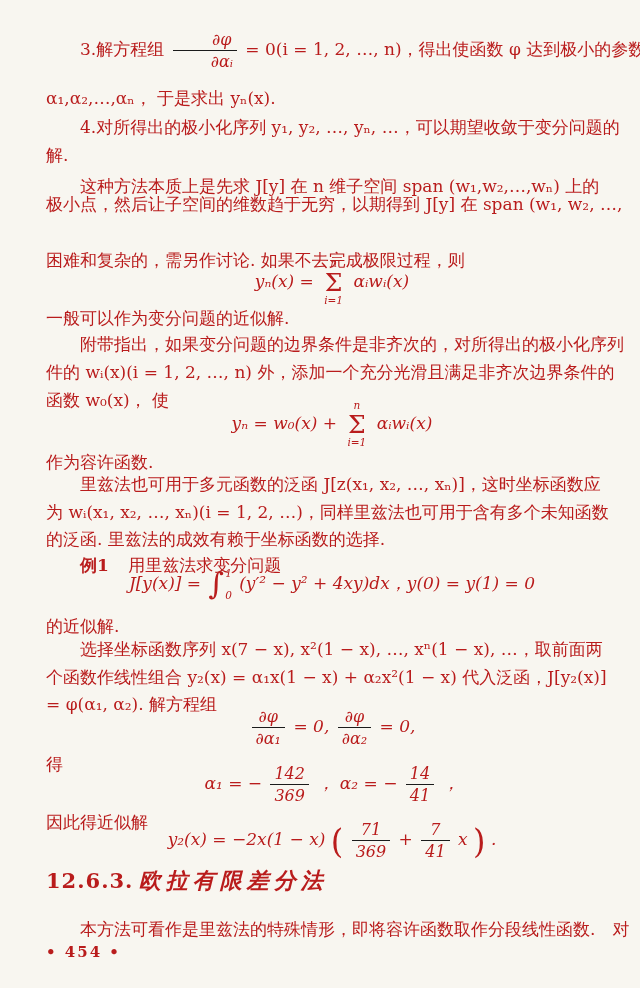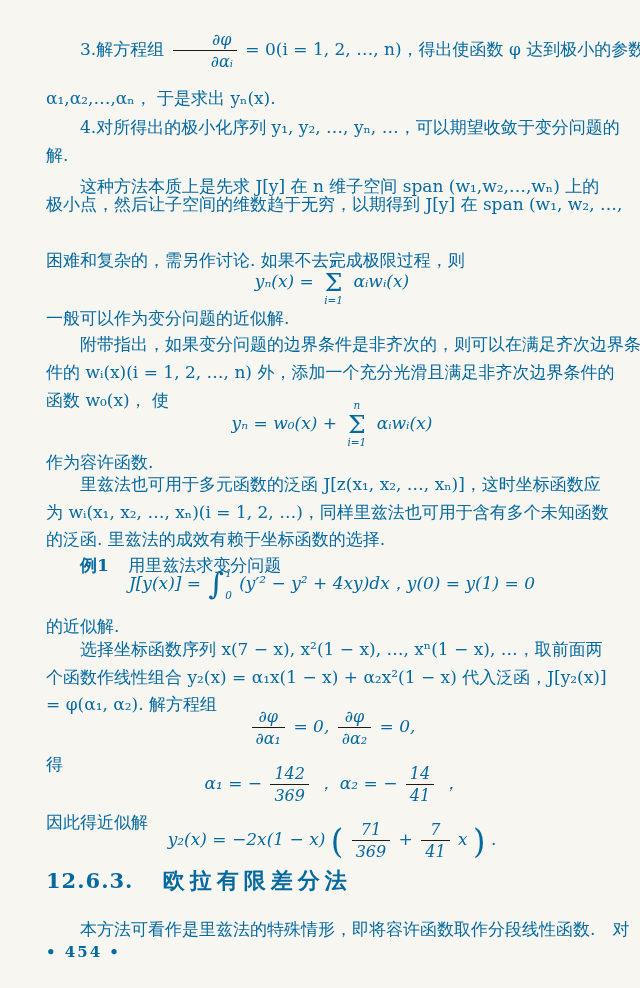--- a/index.html
+++ b/index.html
@@ -1,19 +1,19 @@
 <!DOCTYPE html>
 <html><head>
 <meta charset="utf-8">
 <style>
   html,body{margin:0;padding:0;}
   body{width:640px;height:988px;background:#e8e6e0;}
   .page{
     position:relative;width:640px;height:988px;overflow:hidden;
-    background:#f8f6f0;color:#0369a1;
+    background:#f8f6f0;color:#b91c1c;
     font-family:"DejaVu Serif","DejaVu Sans",serif;
     font-size:17px;
   }
   .abs{position:absolute;left:46px;right:22px;}
   .line{line-height:28px;white-space:nowrap;}
   .indent{text-indent:34px;}
   .center{text-align:center;}
   .math{font-style:italic;}
   
   .frac{display:inline-block;vertical-align:middle;text-align:center;
@@ -26,21 +26,21 @@
   .sum .lim{font-size:10.5px;font-style:italic;line-height:1.1;}
   .sum .sg{font-size:25px;line-height:1;font-style:normal;}
   
   .int{display:inline-flex;align-items:center;vertical-align:middle;margin:0 2px;}
   .int .sg{font-size:30px;line-height:1;}
   .int .lims{display:inline-flex;flex-direction:column;justify-content:space-between;
              height:34px;font-size:10.5px;font-style:italic;margin-left:1px;}
   .bigparen{font-size:32px;font-weight:400;vertical-align:middle;line-height:1;
             font-style:normal;display:inline-block;transform:scaleY(1.05);}
   .heading-num{font-size:21px;font-weight:bold;letter-spacing:1px;}
-  .heading-title{font-size:22px;font-weight:bold;letter-spacing:5px;margin-left:24px;}
+  .heading-title{font-size:22px;font-weight:bold;letter-spacing:5px;font-style:italic;}
   .pagenum{font-size:15px;font-weight:bold;letter-spacing:2px;}
   .exlabel{font-weight:bold;margin-right:14px;}
 </style>
 </head>
 <body>
 
 <div class="page">
 
   <div class="abs line indent" style="top:30px">
     <span>3.解方程组</span>
@@ -64,21 +64,21 @@
     <span class="sum">
       <span class="lim">n</span>
       <span class="sg">Σ</span>
       <span class="lim">i=1</span>
     </span>
     <span class="math">αᵢwᵢ(x)</span>
   </div>
 
   <div class="abs line" style="top:304px">一般可以作为变分问题的近似解.</div>
 
-  <div class="abs line indent" style="top:330px">附带指出，如果变分问题的边界条件是非齐次的，则可以在满足齐次边界条</div>
+  <div class="abs line indent" style="top:330px">附带指出，如果变分问题的边界条件是非齐次的，对所得出的极小化序列</div>
   <div class="abs line" style="top:358px">件的 wᵢ(x)(i = 1, 2, …, n) 外，添加一个充分光滑且满足非齐次边界条件的</div>
   <div class="abs line" style="top:386px">函数 w₀(x)， 使</div>
 
   <div class="abs center" style="top:400px">
     <span class="math">yₙ = w₀(x) +</span>
     <span class="sum">
       <span class="lim">n</span>
       <span class="sg">Σ</span>
       <span class="lim">i=1</span>
     </span>

